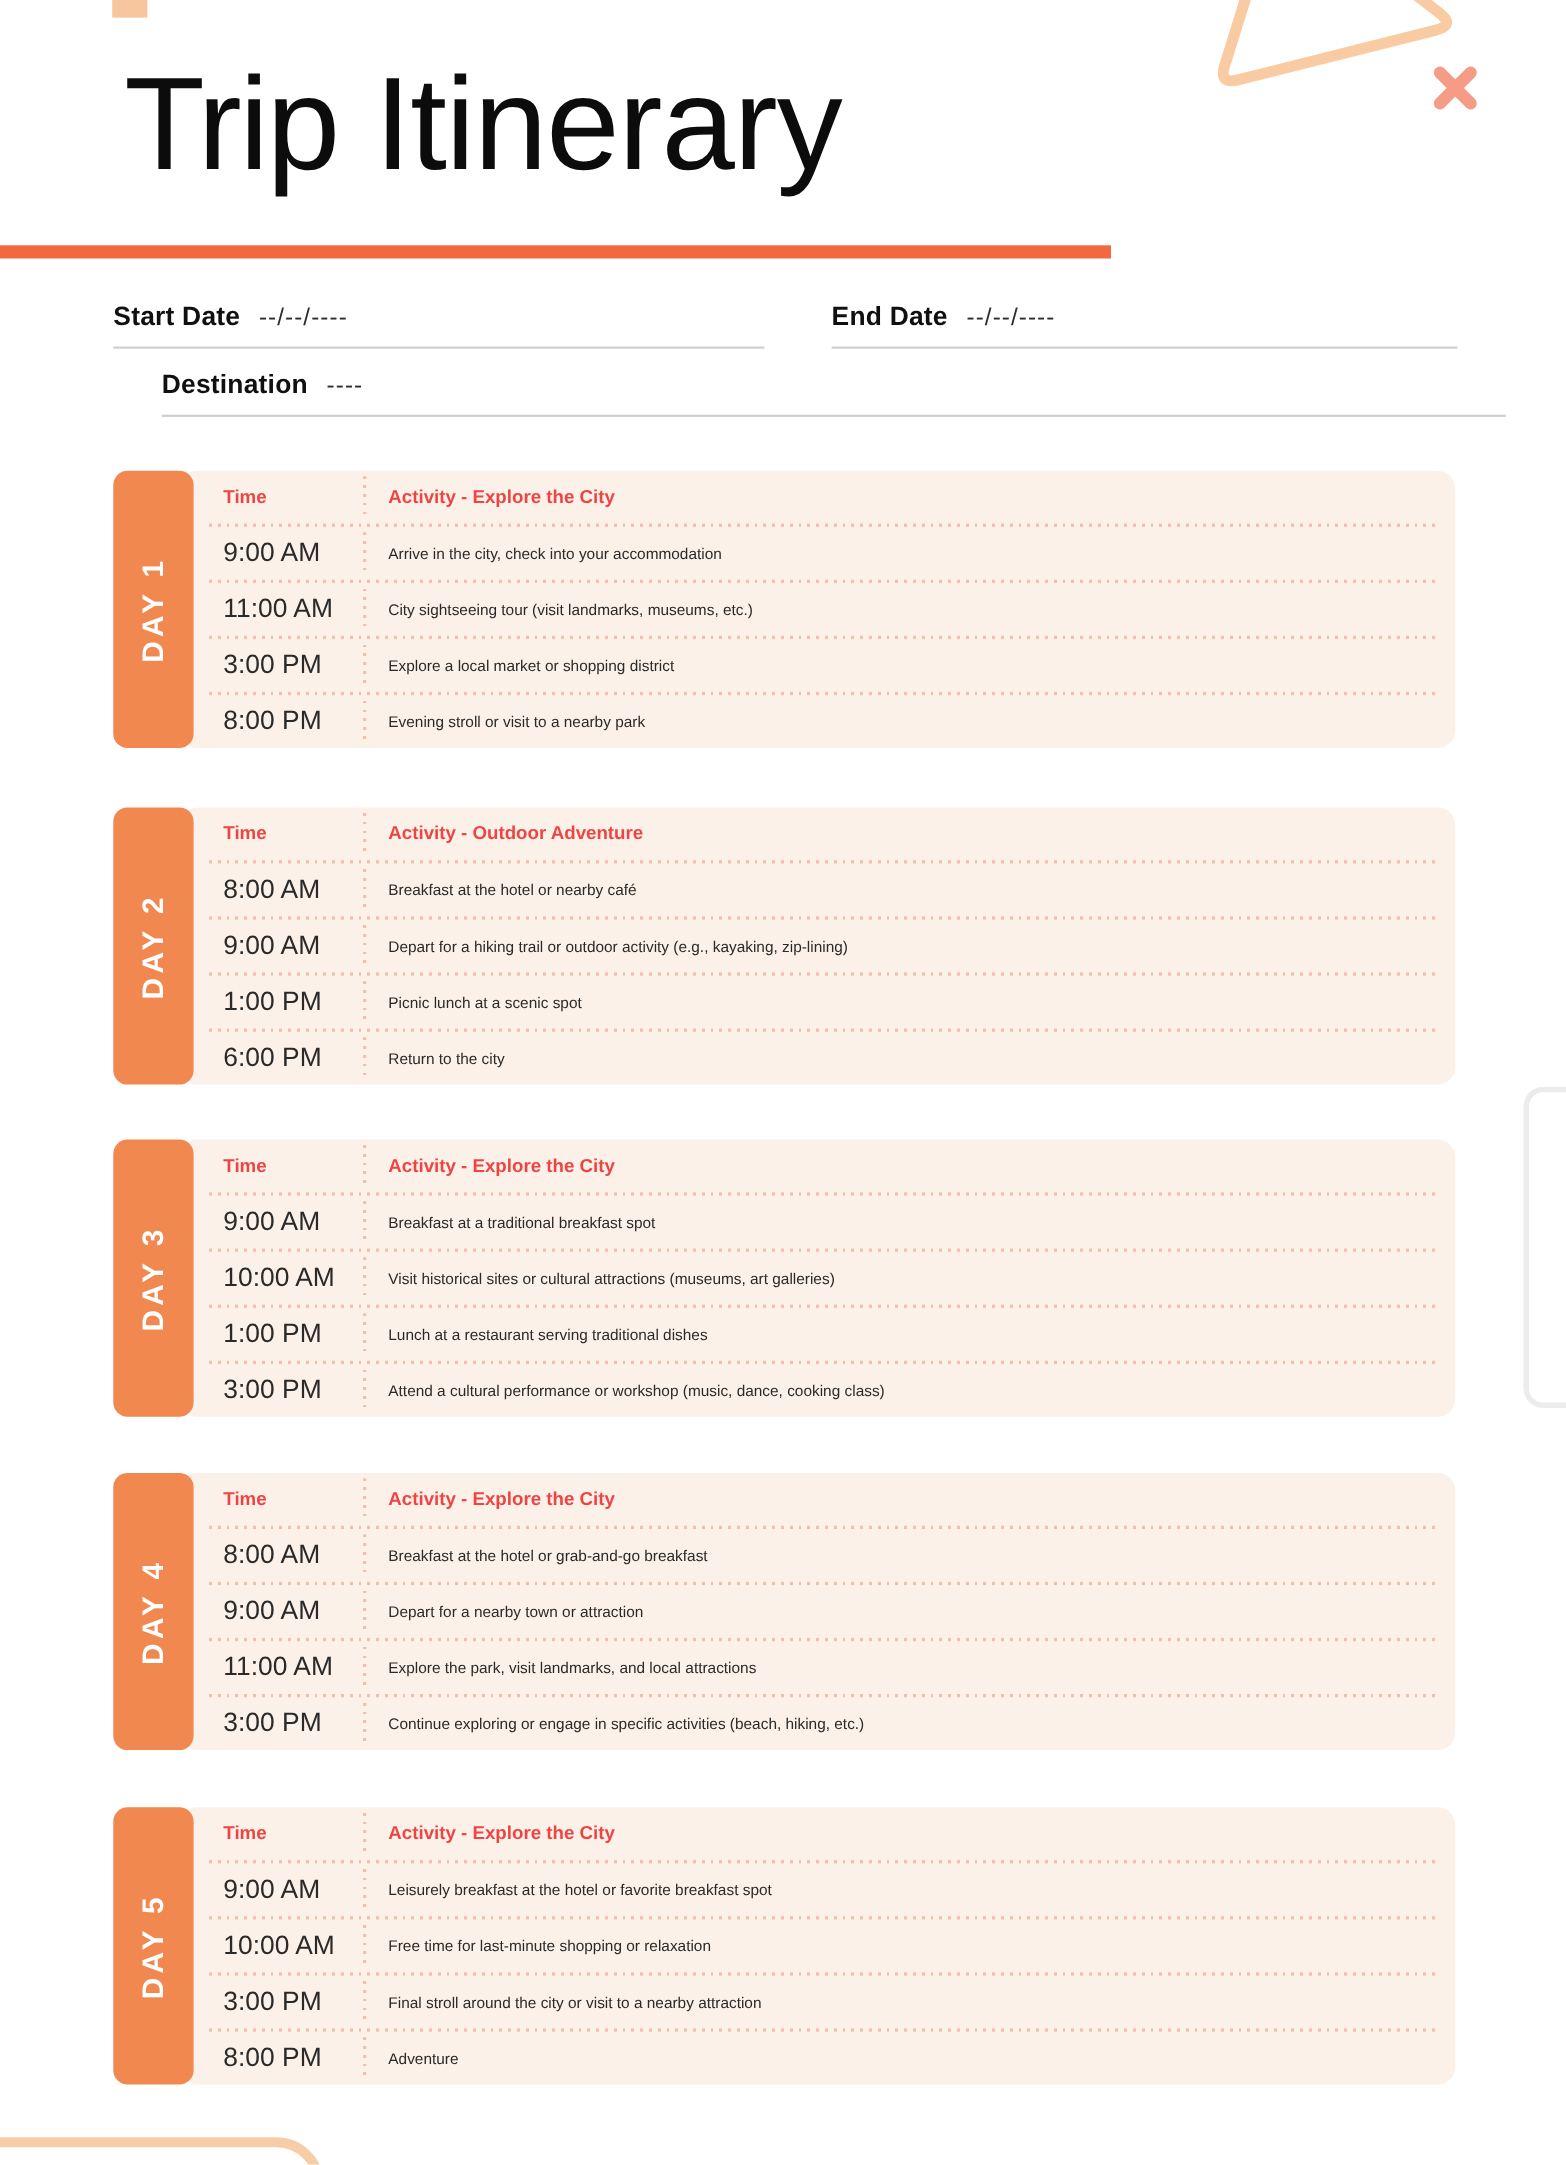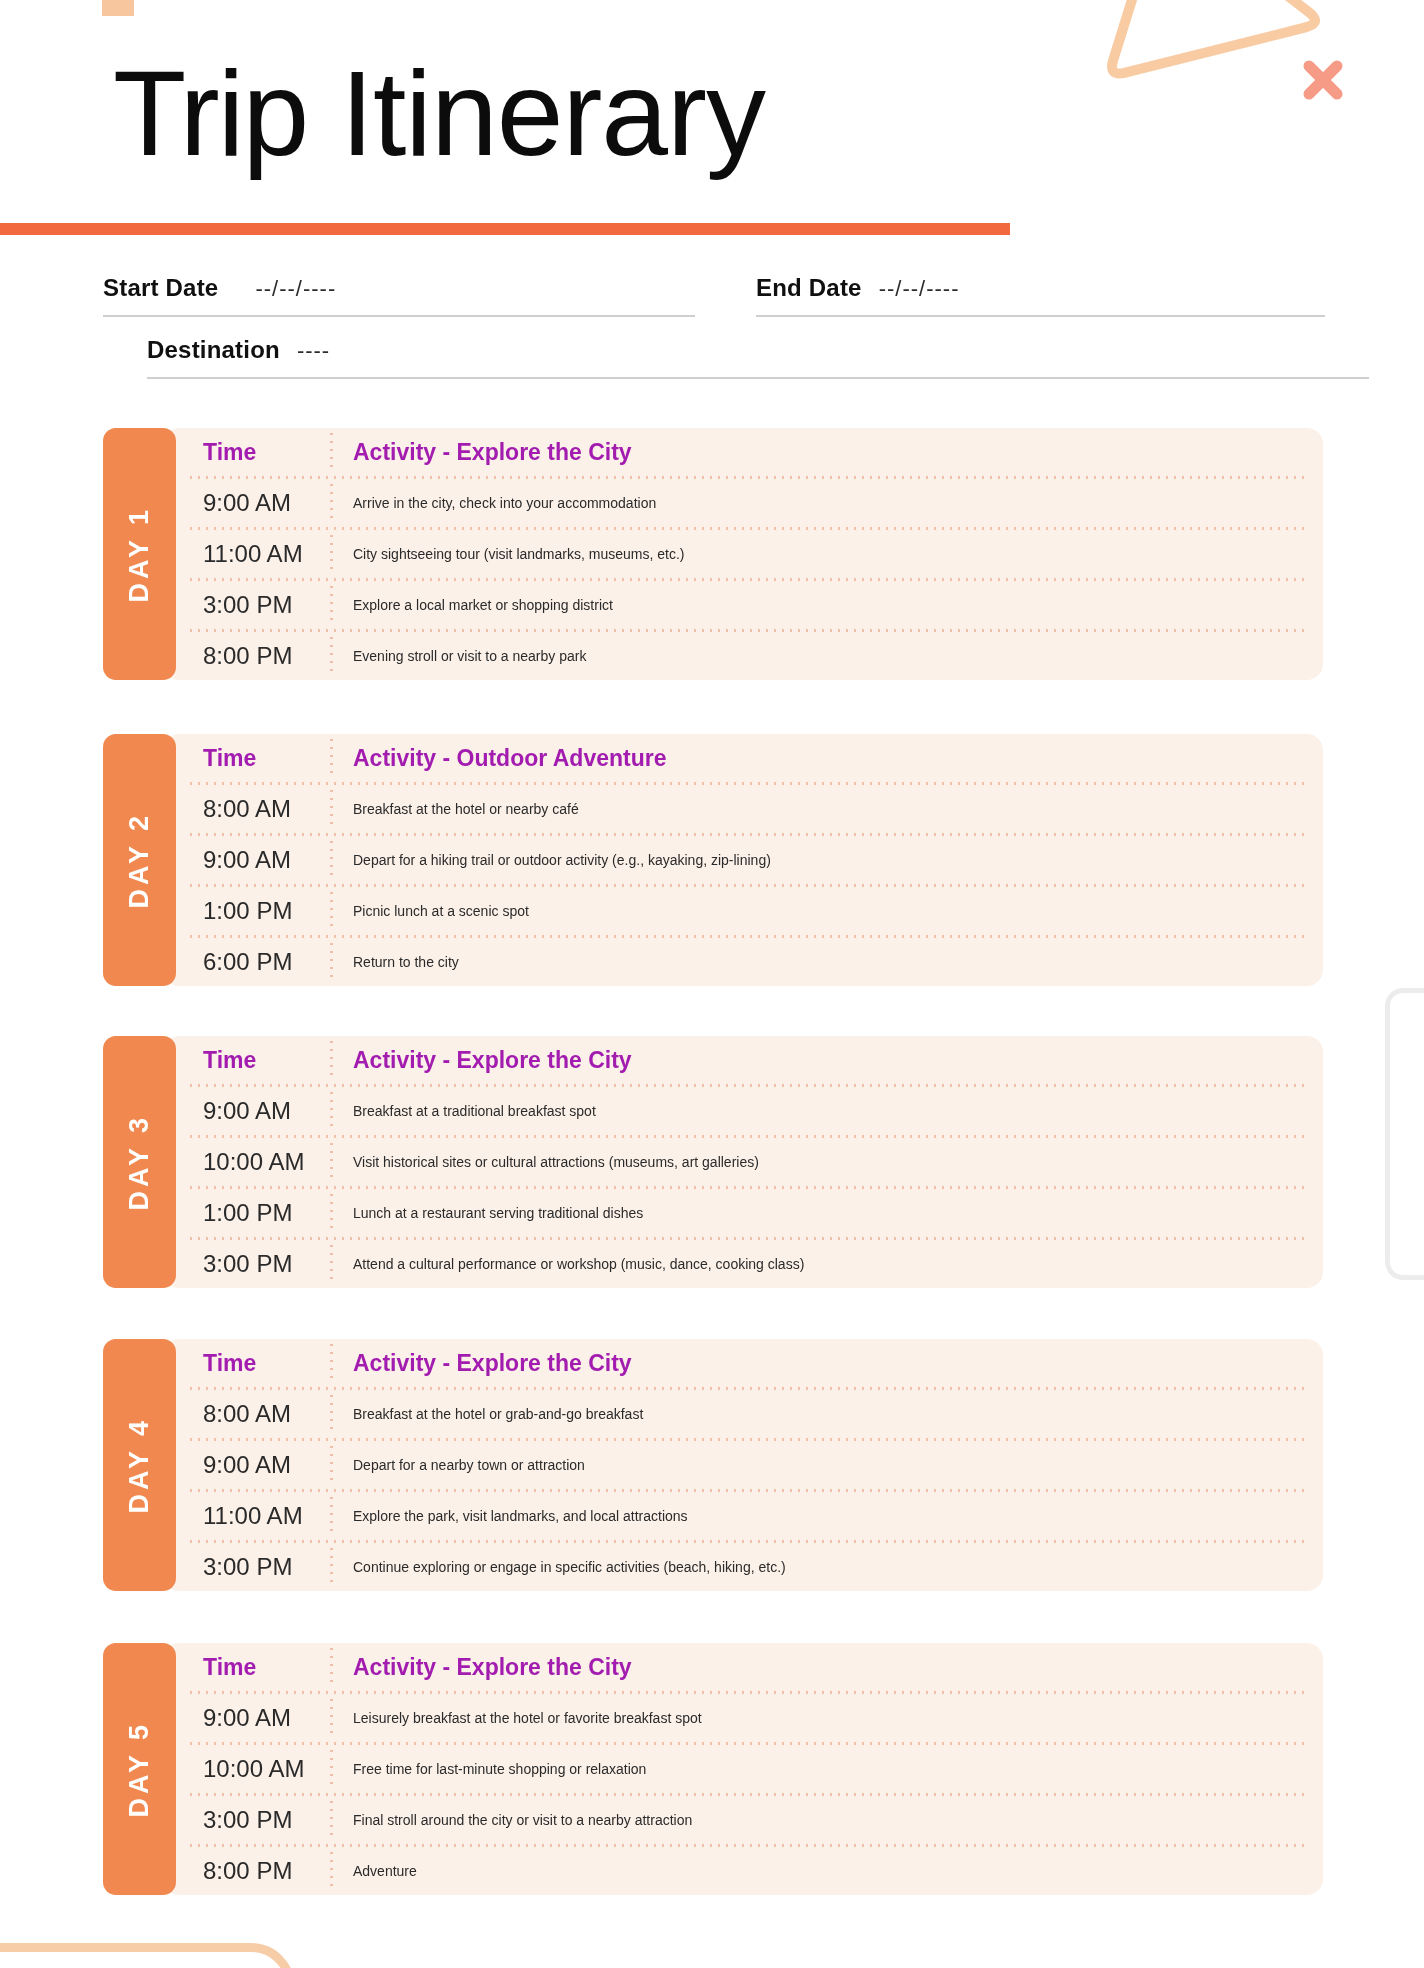--- a/index.html
+++ b/index.html
@@ -20,38 +20,38 @@
   
   .title { position:absolute; left:98px; top:38px; white-space:nowrap; font-size:120px; line-height:1.25; color:#0c0c0c; }
   .title .bold { font-weight:400; letter-spacing:-2px;margin-left:15px; }
   .title .light { font-weight:200; letter-spacing:-1px;text-align:right; }
   .title-rule { position:absolute; left:0; top:223px; width:1010px; height:12px; background:#F2693F; }
 
   
   .field-row { position:absolute; display:flex; align-items:baseline; border-bottom:2px solid #CFCFCF; padding-bottom:13px; }
   .field-label { font-weight:700; font-size:24px; color:#101010; letter-spacing:0.2px; }
   .field-value { font-size:22px; color:#2c2c2c; margin-left:17px; letter-spacing:1px; }
-  #start-field { left:103px; top:274px; width:592px;gap:20px; }
+  #start-field { left:103px; top:274px; width:592px; }
   #end-field   { left:756px; top:274px; width:569px; }
   #dest-field  { left:103px; top:336px; width:1222px;margin-left:44px; }
 
   
   .day-section { position:absolute; left:103px; width:1220px; height:252px; }
   .day-panel { position:absolute; left:60px; right:0; top:0; bottom:0; background:#FCF1E9; border-radius:16px; }
   .day-bar { position:absolute; left:0; top:0; width:73px; height:252px; background:#F0884F;
     border-radius:13px; z-index:2; display:flex; align-items:center; justify-content:center; }
   .day-bar span { writing-mode:vertical-rl; transform:rotate(180deg); color:#ffffff;
     font-weight:700; font-size:27px; letter-spacing:4px; white-space:nowrap; }
   .day-table { position:absolute; left:60px; right:0; top:0; bottom:0; display:flex; flex-direction:column; }
   .t-row { display:flex; flex:1; align-items:center; position:relative; }
   .cell-time { width:167px; padding-left:40px; flex:none; font-size:24px; color:#2a2a2a; }
   .cell-activity { flex:1; padding-left:23px; position:relative; align-self:stretch; display:flex; align-items:center; font-size:14px; color:#2a2a2a; }
   .cell-activity::before { content:""; position:absolute; left:0; top:5px; bottom:5px; width:2.5px;
     background-image:repeating-linear-gradient(to bottom, #F1C0A9 0 2.5px, transparent 2.5px 8px); }
-  .t-row.header .cell-time, .t-row.header .cell-activity { font-weight:700; font-size:23px; color:#a21caf; }
+  .t-row.header .cell-time, .t-row.header .cell-activity { font-weight:700; font-size:17px; color:#ef4444; }
   .dotline { height:2.5px; flex:none; margin:0 13px 0 27px;
     background-image:repeating-linear-gradient(to right, #F1C0A9 0 2.5px, transparent 2.5px 8px); }
   #day-1 { top:428px; } #day-2 { top:734px; } #day-3 { top:1036px; } #day-4 { top:1339px; } #day-5 { top:1643px; }
 </style>
 </head>
 <body>
 
 <div class="page">
 
   <div class="decor-rect"></div>

